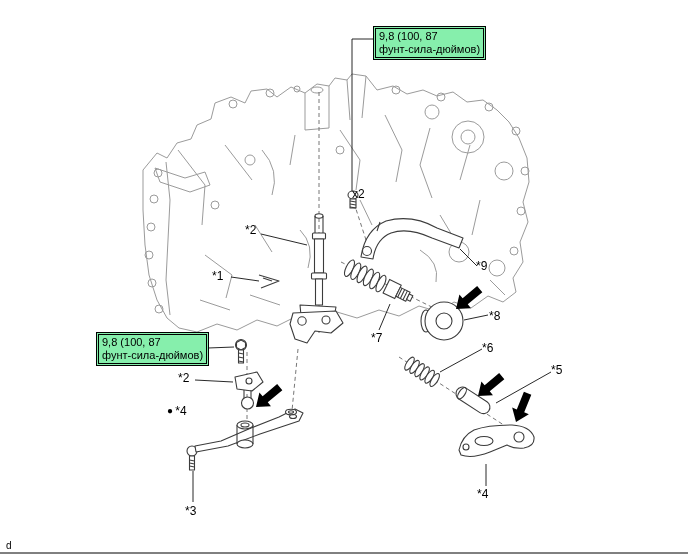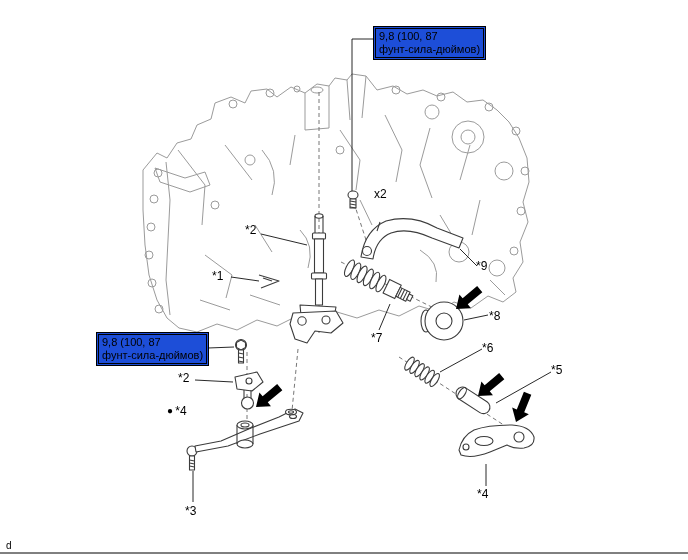--- a/index.html
+++ b/index.html
@@ -8,21 +8,21 @@
     font-family:"Liberation Sans", sans-serif;color:#000;
   }
   .stage svg{position:absolute;left:0;top:0;}
   .callout{
     position:absolute;font-size:12px;line-height:12px;white-space:nowrap;
     letter-spacing:0.2px;
   }
   .qty-label{position:absolute;font-size:12px;line-height:12px;white-space:nowrap;}
   .page-letter{position:absolute;font-size:10px;line-height:10px;}
   .torque-box{
-    position:absolute;border:1px solid #000;padding:1px;background:#1d4ed8;z-index:3;
+    position:absolute;border:1px solid #000;padding:1px;background:#86efac;z-index:3;
   }
   .torque-box .inner{
     border:1px solid #000;padding:1px 3px;font-size:11px;line-height:1.2;white-space:nowrap;
   }
   .bullet{display:inline-block;margin-right:2px;font-size:10px;vertical-align:1px;}
 </style>
 </head>
 <body>
 
 <div class="stage">
@@ -243,17 +243,17 @@
   <div class="callout" style="left:185px;top:505px;">*3</div>
   <div class="callout" style="left:477px;top:488px;">*4</div>
   <div class="callout" style="left:551px;top:364px;">*5</div>
   <div class="callout" style="left:482px;top:342px;">*6</div>
   <div class="callout" style="left:371px;top:332px;">*7</div>
   <div class="callout" style="left:489px;top:310px;">*8</div>
   <div class="callout" style="left:476px;top:260px;">*9</div>
   <div class="callout" style="left:167px;top:405px;">
     <span class="bullet">●</span><span>*4</span>
   </div>
-  <div class="qty-label" style="left:374px;top:188px;">x2</div>
+  <div class="qty-label" style="left:352px;top:188px;">x2</div>
 
   <div class="page-letter" style="left:6px;top:541px;">d</div>
 
 </div>
 
 </body></html>

